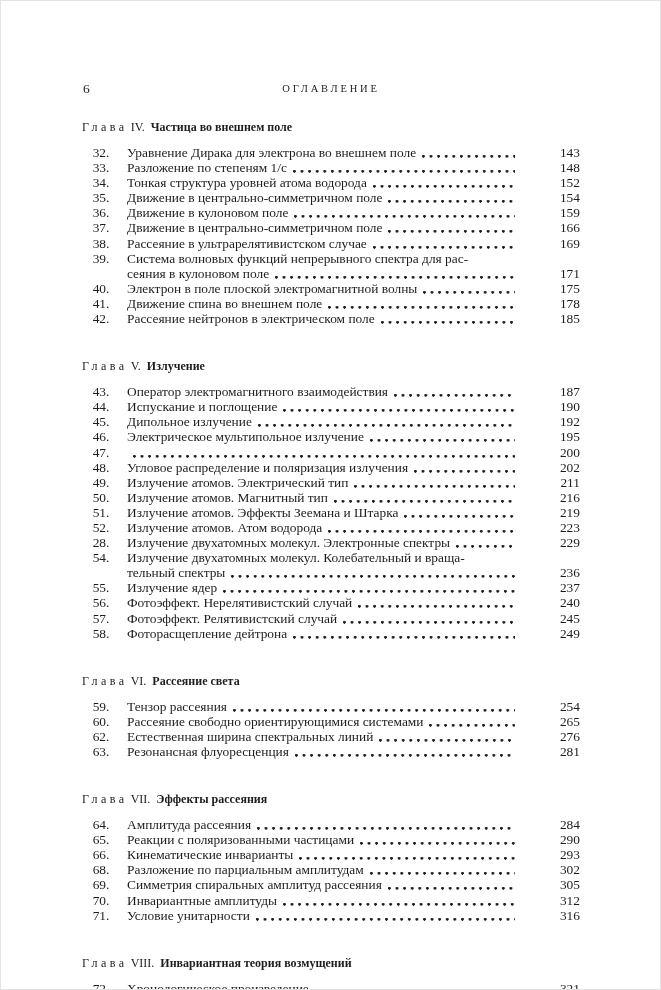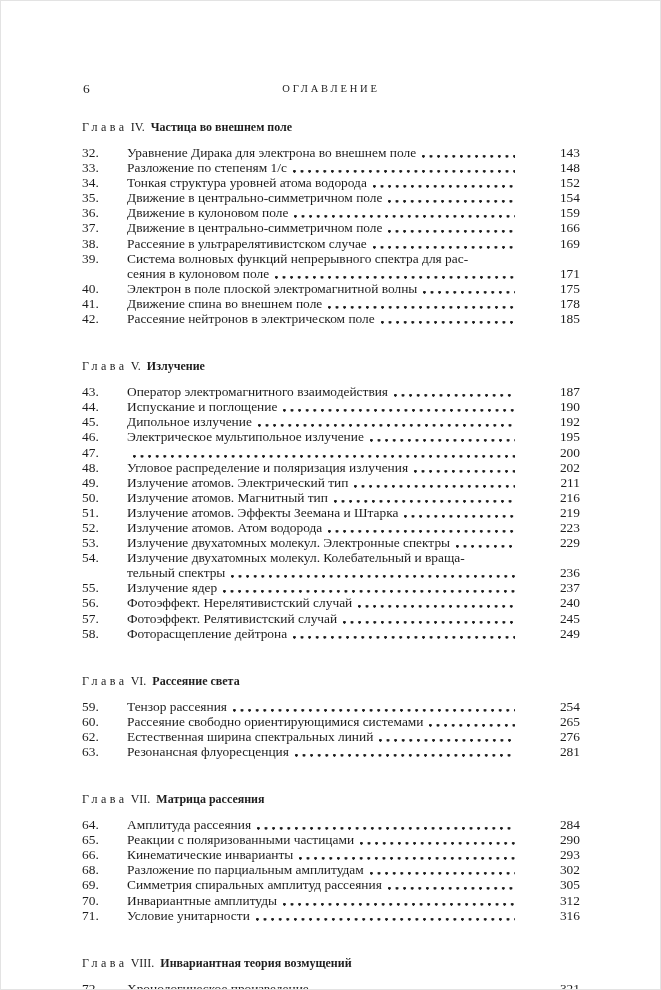--- a/index.html
+++ b/index.html
@@ -52,21 +52,21 @@
   }
   .chapter:first-child .ch-head{margin-top:0;}
   .ch-label{letter-spacing:3.5px;}
   .ch-numeral{margin-right:6px;}
   .ch-title{font-weight:bold;}
   
   .entry{display:flex;font-size:13.4px;line-height:15.1px;}
   .num{
     flex:0 0 38px;
     width:38px;
-    text-align:left;
+    text-align:center;
     padding-right:7px;
     white-space:nowrap;
   }
   .body{flex:1 1 auto;min-width:0;}
   .line{display:flex;}
   .lt{white-space:nowrap;}
   .dots{
     flex:1 1 auto;
     min-width:10px;
     margin:0 3px 0 6px;
@@ -303,21 +303,21 @@
           <span class="num">52.</span>
           <div class="body">
             <div class="line">
               <span class="lt">Излучение атомов. Атом водорода</span>
               <span class="dots"></span>
               <span class="pg">223</span>
             </div>
           </div>
         </div>
         <div class="entry">
-          <span class="num">53.</span>
+          <span class="num">28.</span>
           <div class="body">
             <div class="line">
               <span class="lt">Излучение двухатомных молекул. Электронные спектры</span>
               <span class="dots"></span>
               <span class="pg">229</span>
             </div>
           </div>
         </div>
         <div class="entry">
           <span class="num">54.</span>
@@ -410,21 +410,21 @@
           <div class="body">
             <div class="line">
               <span class="lt">Резонансная флуоресценция</span>
               <span class="dots"></span>
               <span class="pg">281</span>
             </div>
           </div>
         </div>
       </section>
       <section class="chapter">
-        <div class="ch-head"><span class="ch-label">Глава</span> <span class="ch-numeral">VII.</span><span class="ch-title">Матрица рассеяния</span></div>
+        <div class="ch-head"><span class="ch-label">Глава</span> <span class="ch-numeral">VII.</span><span class="ch-title">Эффекты рассеяния</span></div>
         <div class="entry">
           <span class="num">64.</span>
           <div class="body">
             <div class="line">
               <span class="lt">Амплитуда рассеяния</span>
               <span class="dots"></span>
               <span class="pg">284</span>
             </div>
           </div>
         </div>

